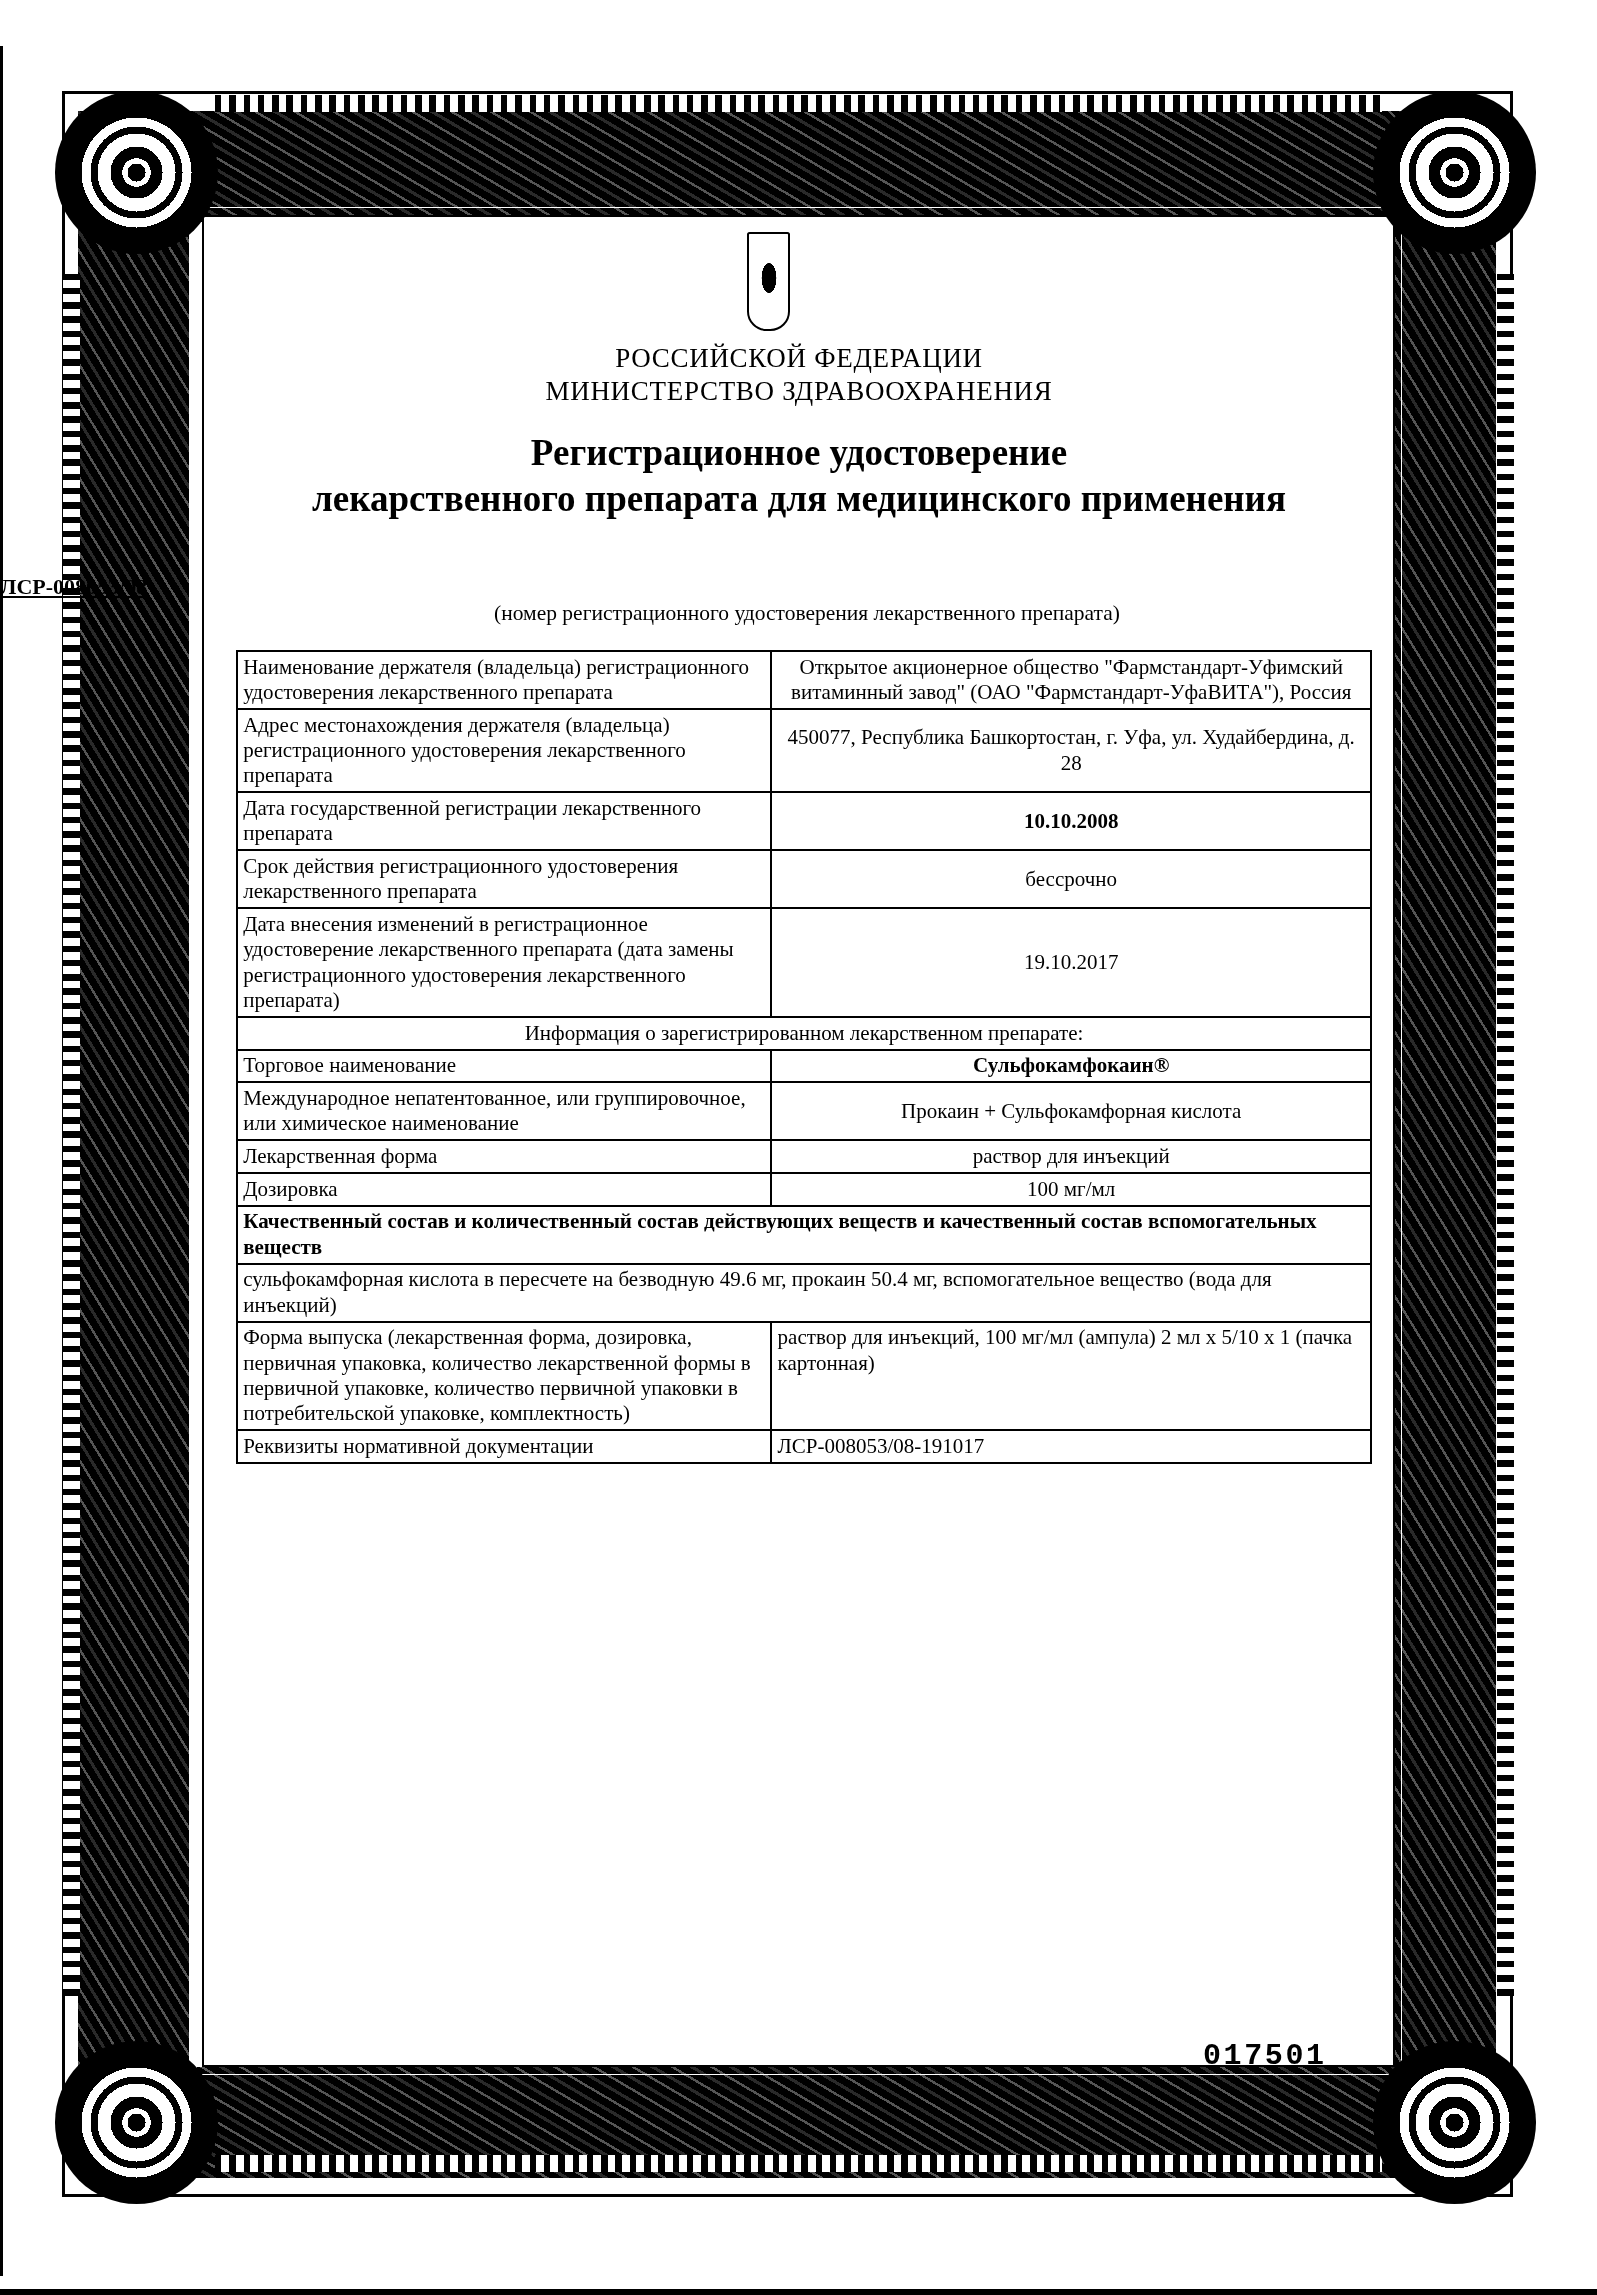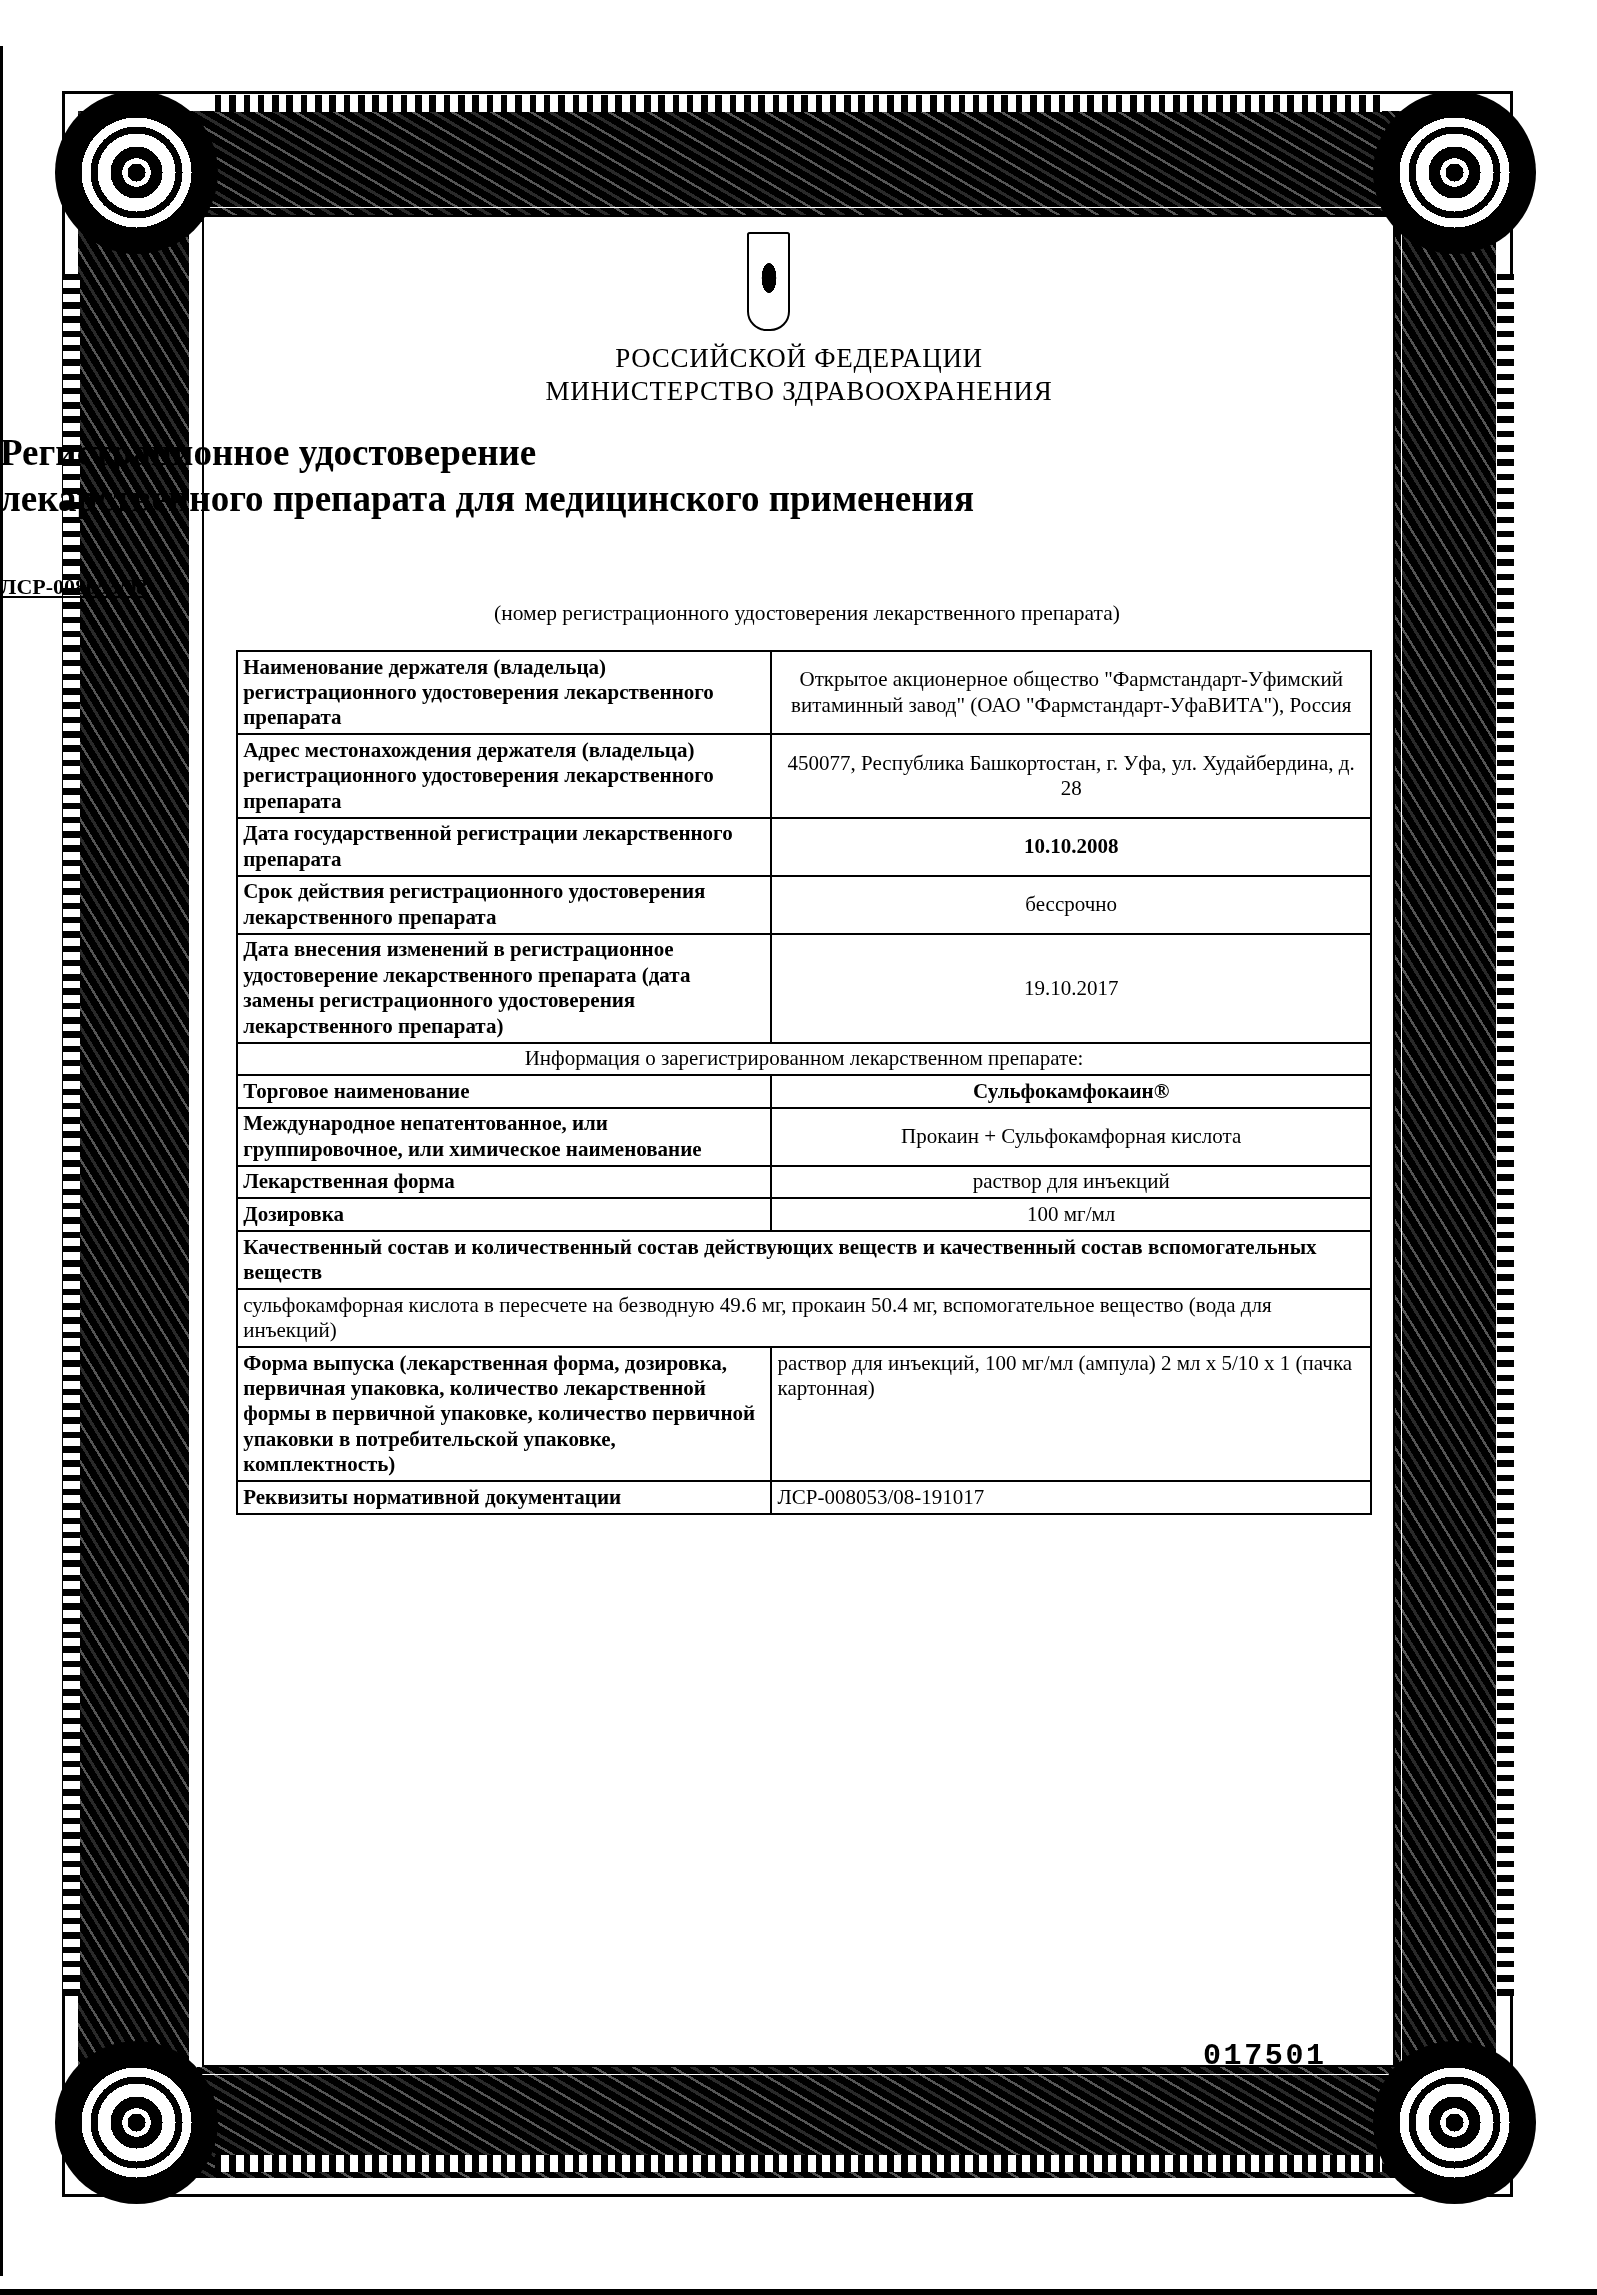--- a/index.html
+++ b/index.html
@@ -34,31 +34,31 @@
     .scan-edge { position: absolute; left: 0; top: 46px; width: 2.6px; height: 2230px; background: #000; }
     .scan-bottom { position: absolute; left: 0; top: 2289px; width: 1598px; height: 6.5px; background: #000; }
 
     
     .emblem { position: absolute; left: 747px; top: 232px; width: 39px; height: 95px;
               border: 2px solid #000; border-radius: 2.6px 2.6px 19.6px 19.6px; background: #fff; }
     .emblem-eagle { position: absolute; left: 6.5px; top: 18px; width: 26px; height: 52px;
                     background: radial-gradient(ellipse at 50% 50%, #000 0 40%, transparent 41%); }
     .ministry { position: absolute; left: 0; top: 342px; width: 1598px; text-align: center;
                 font-size: 27px; line-height: 33px; letter-spacing: 0.7px; }
-    .title { position: absolute; left: 0; top: 430px; width: 1598px; 
+    .title { position: absolute; left: 0; top: 430px; width: 1598px; text-align: center;
              font-size: 37px; line-height: 46px; font-weight: bold; }
     .reg-number { position: absolute; left: 0; top: 574px; width: 1598px; text-align: left;
                   font-size: 22px; font-weight: bold; }
     .reg-number span { text-decoration: underline; }
     .reg-caption { position: absolute; left: 0; top: 601px; width: 1598px; text-align: center; font-size: 21.5px; margin-left: 8px; }
 
     table.cert { position: absolute; left: 236px; top: 650px; width: 1136px;
                  border-collapse: collapse; font-size: 21px; line-height: 25.4px; }
     table.cert td { border: 2px solid #000; padding: 2.6px 5.2px; vertical-align: top; }
-    table.cert td.lbl { width: 522px; font-weight: bold; }
+    table.cert td.lbl { width: 522px; font-weight: normal; }
     table.cert td.val { text-align: center; vertical-align: middle; }
     table.cert td.val-left { text-align: left; vertical-align: top; }
     table.cert td.span-center { text-align: center; }
     table.cert td.span-bold { font-weight: bold; }
     table.cert .bold { font-weight: bold; }
 
     .serial { position: absolute; left: 1203px; top: 1999px; font-family: "Liberation Mono", "DejaVu Sans Mono", monospace;
               font-size: 30px; font-weight: bold; letter-spacing: 2.6px; margin-top: 40px; }
   </style>
 </head>

